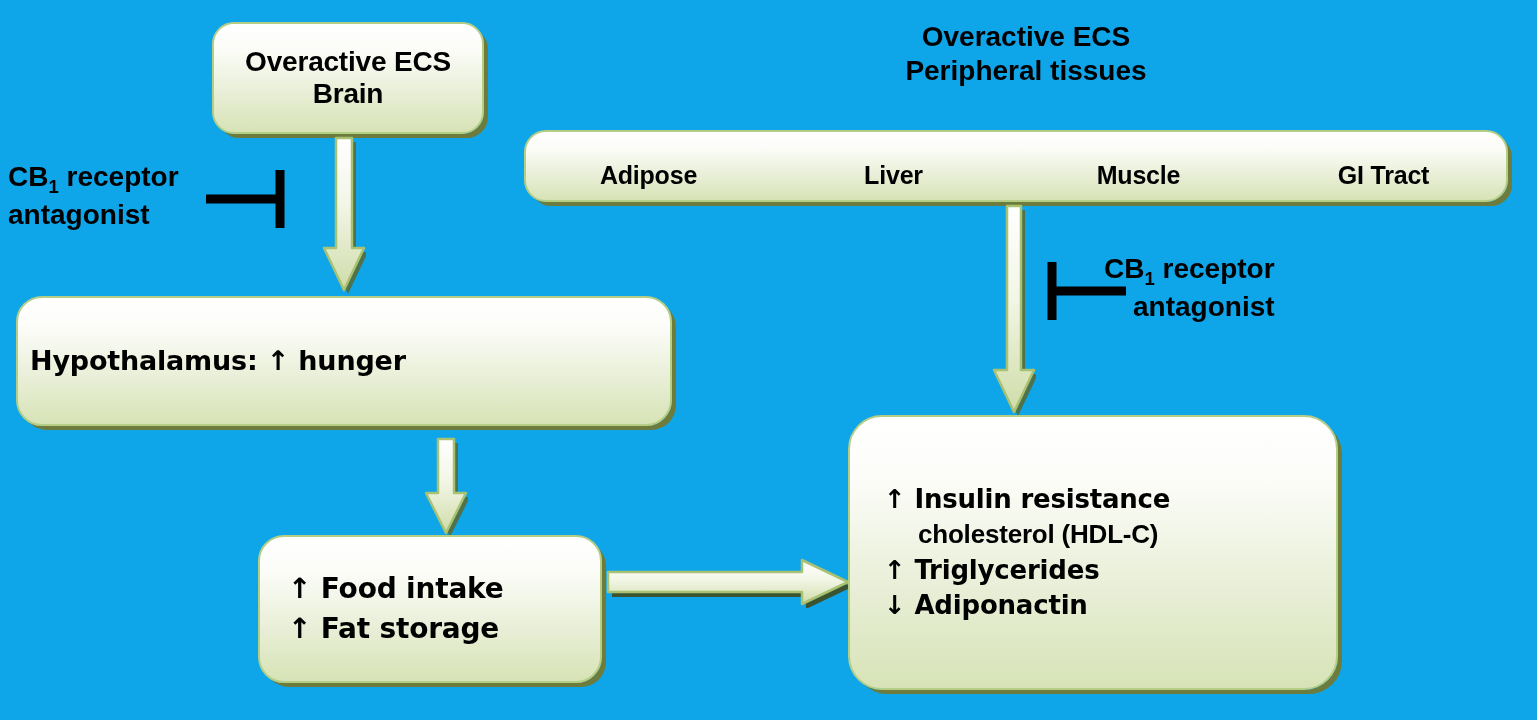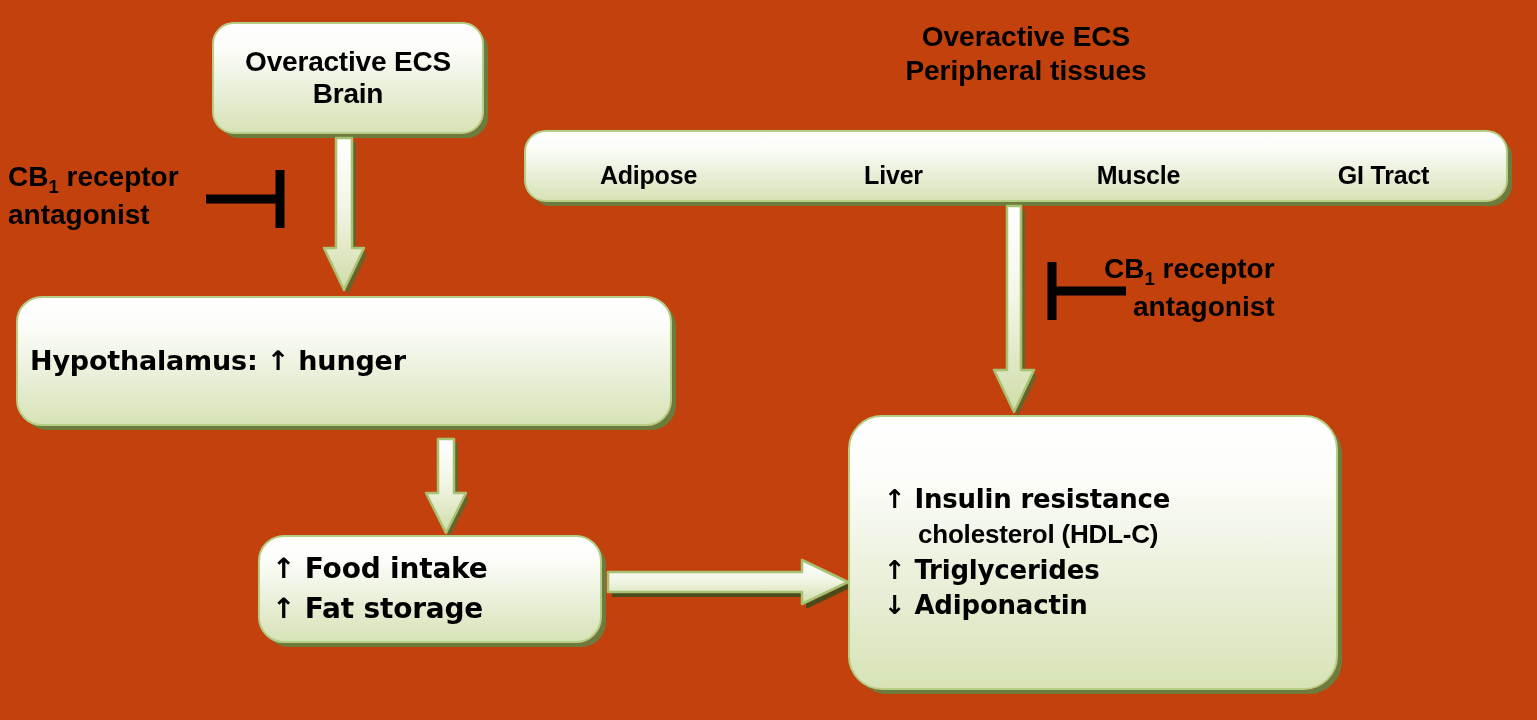--- a/index.html
+++ b/index.html
@@ -8,21 +8,21 @@
     padding: 0;
     background: #ffffff;
   }
   body {
     font-family: "Liberation Sans", sans-serif;
   }
   #stage {
     position: relative;
     width: 1537px;
     height: 720px;
-    background: #c2410c;
+    background: #0ea5e9;
     overflow: hidden;
   }
 
   
   .node {
     position: absolute;
     box-sizing: border-box;
     background: linear-gradient(to bottom, #ffffff 0%, #fcfdf9 22%, #e9efd8 62%, #d7e3b6 100%);
     border: 2px solid #b5ce86;
     box-shadow: 5px 5px 0 -1px #6d7c3c;
@@ -59,23 +59,23 @@
 
   #box-hypothalamus {
     left: 16px; top: 296px; width: 656px; height: 130px;
     border-radius: 26px;
     padding-left: 12px;
     font-size: 27px;
   }
   #box-hypothalamus .node-line { margin: 3px 0; }
 
   #box-food {
-    left: 258px; top: 535px; width: 344px; height: 108px;
+    left: 258px; top: 535px; width: 344px; height: 148px;
     border-radius: 26px;
-    padding-left: 12px;
+    padding-left: 28px;
     font-size: 28px;
     justify-content: center;
   }
   #box-food .node-line { margin: 4px 0; }
 
   #box-outcomes {
     left: 848px; top: 415px; width: 490px; height: 275px;
     border-radius: 34px;
     padding-left: 34px;
     font-size: 26px;

